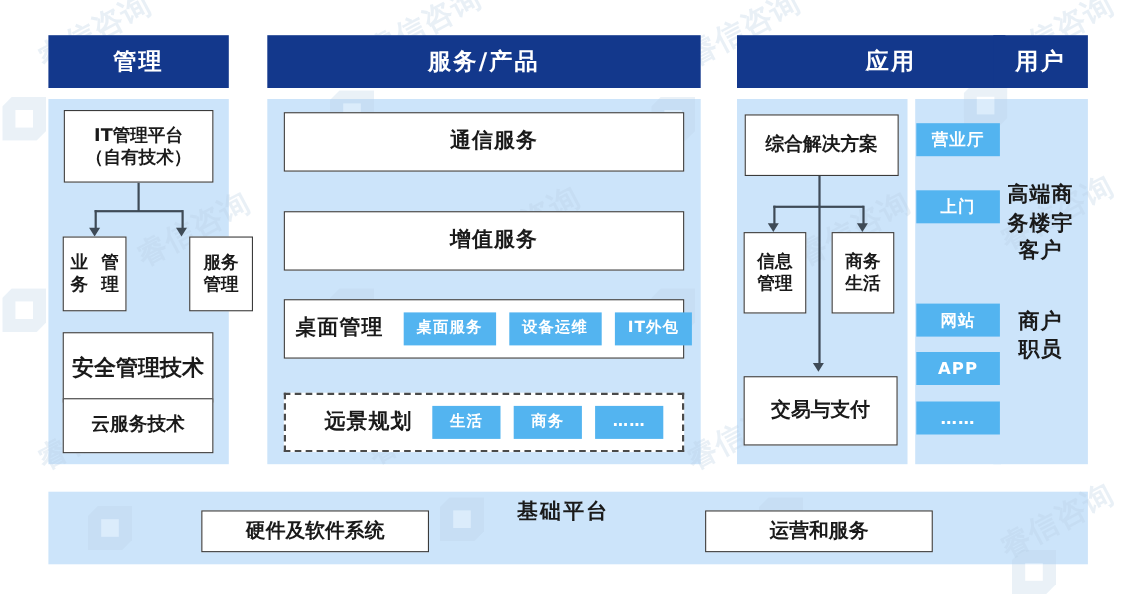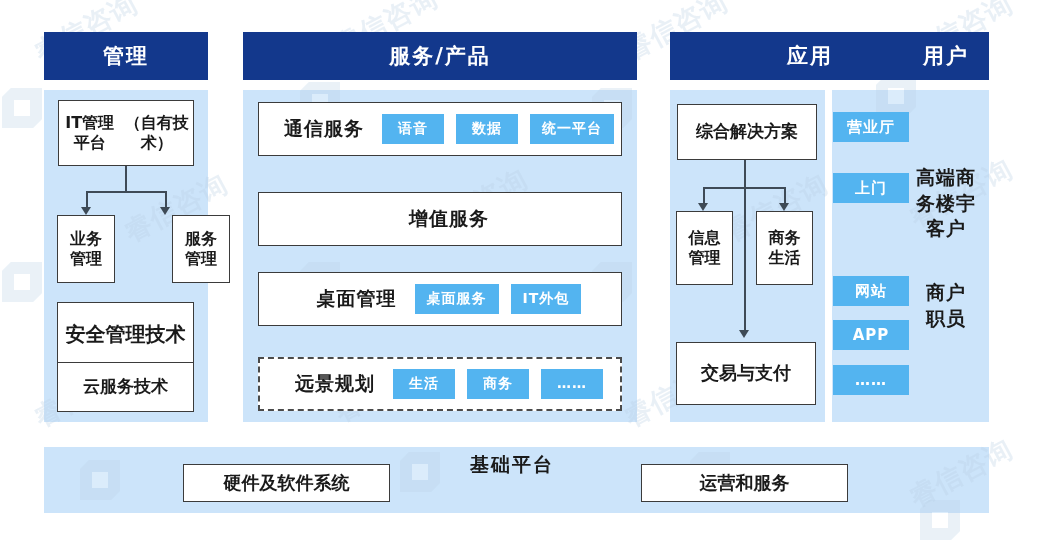--- a/index.html
+++ b/index.html
@@ -246,61 +246,57 @@
 <div class="panel" style="left:243px; top:90px;  width:394px; height:332px;"></div>
 <div class="panel" style="left:670px; top:90px;  width:155px; height:332px;"></div>
 <div class="panel" style="left:832px; top:90px;  width:78px;  height:332px;"></div>
 <div class="panel" style="left:903px; top:90px;  width:86px;  height:332px;"></div>
 
 <div class="hdr" style="left:44px;  top:32px; width:164px; height:48px;">管理</div>
 <div class="hdr" style="left:243px; top:32px; width:394px; height:48px;">服务/产品</div>
 <div class="hdr" style="left:670px; top:32px; width:208px; height:48px;padding-left:36px;">应用</div>
 <div class="hdr" style="left:903px; top:32px; width:86px;  height:48px;">用户</div>
 
-<div class="wbox" style="left:58px; top:100px; width:136px; height:66px; font-size:16px; flex-direction:row;">
+<div class="wbox" style="left:58px; top:100px; width:136px; height:66px; font-size:16px; flex-direction:column;">
   <span>IT管理平台</span>
   <span>（自有技术）</span>
 </div>
 
 <div class="vline" style="left:125px; top:166px; height:26px;"></div>
 <div class="hline" style="left:86px;  top:191px; width:80px;"></div>
 <div class="vline" style="left:86px;  top:191px; height:17px;"></div>
 <div class="vline" style="left:165px; top:191px; height:17px;"></div>
 <div class="arrow" style="left:81px;  top:207px;"></div>
 <div class="arrow" style="left:160px; top:207px;"></div>
 
-<div class="wbox" style="left:57px; top:215px; width:58px; height:68px; font-size:16px; flex-direction:column;">
+<div class="wbox" style="left:57px; top:215px; width:58px; height:68px; font-size:16px; ">
   <span>业务</span>
   <span>管理</span>
 </div>
 <div class="wbox" style="left:136px; top:215px; width:58px; height:68px; font-size:16px; flex-direction:column;margin-left:36px;">
   <span>服务</span>
   <span>管理</span>
 </div>
 
 <div class="wbox" style="left:57px; top:302px; width:137px; height:64px; font-size:20px;">安全管理技术</div>
 <div class="wbox" style="left:57px; top:362px; width:137px; height:50px; font-size:17px;">云服务技术</div>
 
 <div class="wbox row-box" style="left:258px; top:102px; width:364px; height:54px;">
   <span class="row-label">通信服务</span>
-  <span class="chips">
-    <span class="chip">语音</span>
-    <span class="chip">数据</span>
-    <span class="chip">统一平台</span>
-  </span>
 </div>
 
 <div class="wbox row-box" style="left:258px; top:192px; width:364px; height:54px;">
   <span class="row-label">增值服务</span>
 </div>
 
 <div class="wbox row-box" style="left:258px; top:272px; width:364px; height:54px;">
   <span class="row-label">桌面管理</span>
   <span class="chips">
     <span class="chip">桌面服务</span>
+    <span class="chip">设备运维</span>
     <span class="chip">IT外包</span>
   </span>
 </div>
 
 <div class="wbox row-box dashed" style="left:258px; top:357px; width:364px; height:54px;">
   <span class="row-label">远景规划</span>
   <span class="chips">
     <span class="chip">生活</span>
     <span class="chip">商务</span>
     <span class="chip">……</span>

